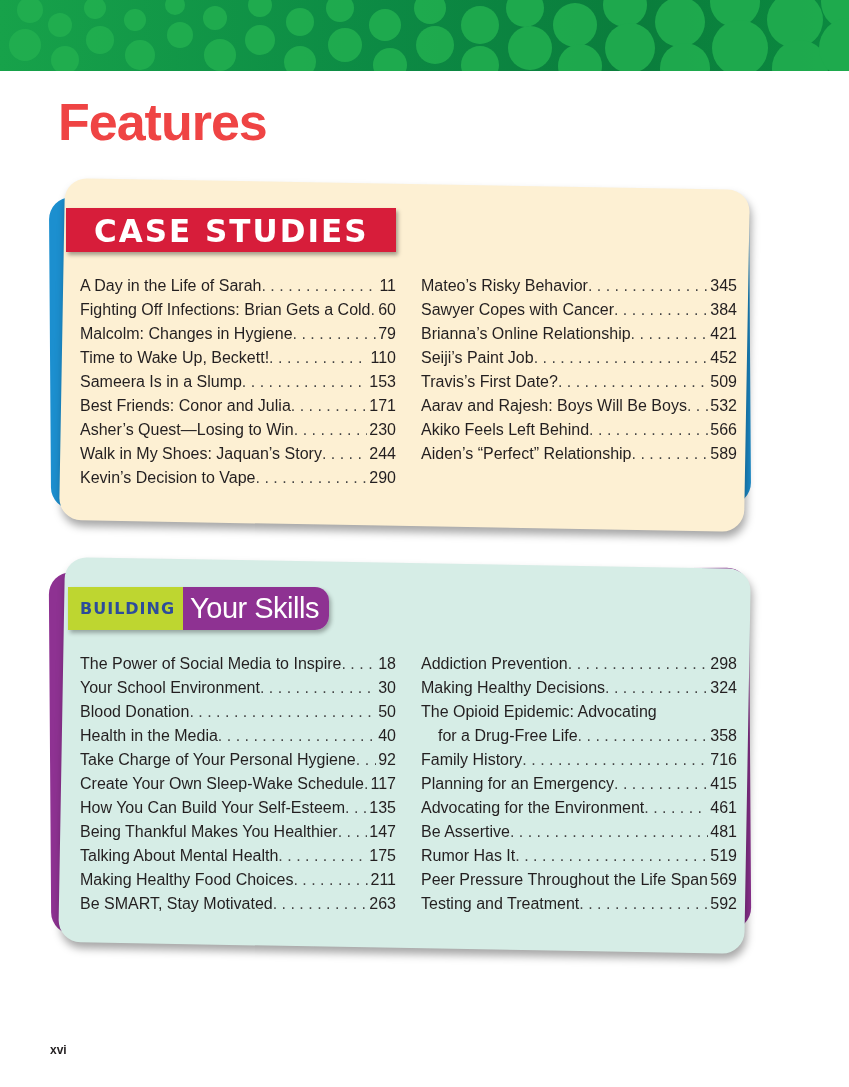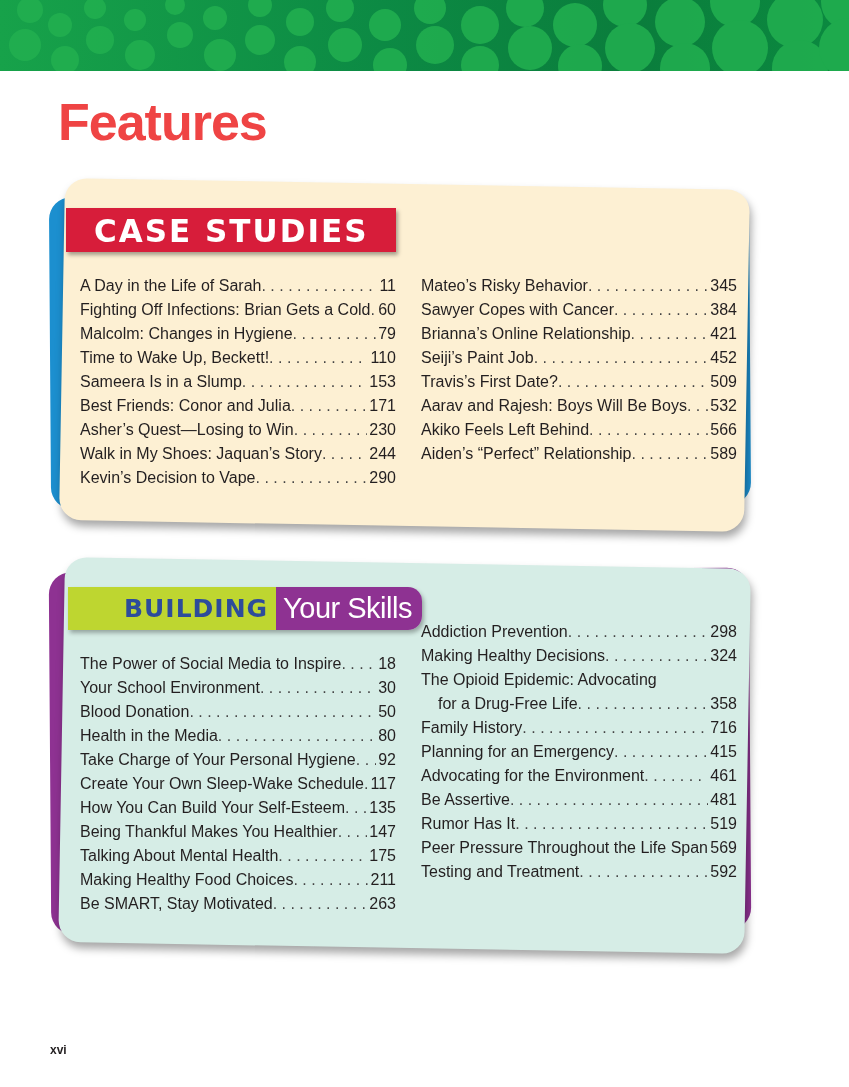--- a/index.html
+++ b/index.html
@@ -14,37 +14,37 @@
   .cs-front { left:65px; top:178px; width:685px; height:342px; background:#fdf0d3; transform:rotate(1.0deg); transform-origin:left top; }
 
   .bys-back { left:50px; top:570px; width:700px; height:362px; background:#8e3292; transform:rotate(-0.4deg); }
   .bys-front { left:65px; top:557px; width:686px; height:385px; background:#d6ede6; transform:rotate(1.0deg); transform-origin:left top; }
 
   .cs-label { position:absolute; left:66px; top:208px; height:44px; padding:0 28px; background:#d71d3a; box-shadow:2px 3px 4px rgba(0,0,0,0.35); display:flex; align-items:center; }
   .cs-label span { font-family:"DejaVu Sans", sans-serif; font-weight:bold; font-size:31px; color:#ffffff; letter-spacing:2px; transform:scaleY(1.05); }
 
   .bys-label { position:absolute; left:68px; top:587px; height:43px; display:flex; box-shadow:2px 3px 4px rgba(0,0,0,0.3); border-radius:0 14px 14px 0; }
   .bys-label .lime { background:#bed630; display:flex; align-items:center; padding:0 8px 0 12px; }
-  .bys-label .lime span { font-family:"DejaVu Sans", sans-serif; font-weight:bold; font-size:25px; color:#2d4c9b; letter-spacing:1px;margin-left:44px; }
+  .bys-label .lime span { font-family:"DejaVu Sans", sans-serif; font-weight:bold; font-size:16px; color:#2d4c9b; letter-spacing:1px; }
   .bys-label .purple { background:#8e3292; display:flex; align-items:center; padding:0 10px 0 7px; border-radius:0 14px 14px 0; }
   .bys-label .purple span { font-size:29px; color:#ffffff; letter-spacing:-0.5px; }
 
   .col { position:absolute; width:316px; font-size:16px; line-height:24px; }
   .row { display:flex; align-items:flex-end; white-space:nowrap; color:#231f20; }
   .row .t { flex:0 0 auto; }
   .row .d { flex:1 1 auto; overflow:hidden; letter-spacing:2px; color:#444; }
   .row .d::before { content:". . . . . . . . . . . . . . . . . . . . . . . . . . . . . . . . . . . . . . . . . . . . . . . . . . . . . . . . . ."; letter-spacing:0; }
   .row .p { flex:0 0 auto; padding-left:2px; }
   .row.cont { padding-left:17px; }
   .row.head { display:block; }
 
   .cs-col-l { left:80px; top:274px; }
   .cs-col-r { left:421px; top:274px; }
   .bys-col-l { left:80px; top:652px; }
-  .bys-col-r { left:421px; top:620px; }
+  .bys-col-r { left:421px; top:652px; }
 
   .folio { position:absolute; left:50px; top:1043px; font-size:12px; font-weight:bold; color:#231f20; }
 </style>
 </head>
 <body>
 
 <div class="banner">
   <svg width="849" height="71">
     <g fill="#22b050" opacity="0.85">
       <circle cx="30" cy="10" r="13"></circle>
@@ -211,21 +211,21 @@
       <span class="p">30</span>
     </div>
   <div class="row">
       <span class="t">Blood Donation</span>
       <span class="d"></span>
       <span class="p">50</span>
     </div>
   <div class="row">
       <span class="t">Health in the Media</span>
       <span class="d"></span>
-      <span class="p">80</span>
+      <span class="p">40</span>
     </div>
   <div class="row">
       <span class="t">Take Charge of Your Personal Hygiene</span>
       <span class="d"></span>
       <span class="p">92</span>
     </div>
   <div class="row">
       <span class="t">Create Your Own Sleep-Wake Schedule</span>
       <span class="d"></span>
       <span class="p">117</span>

